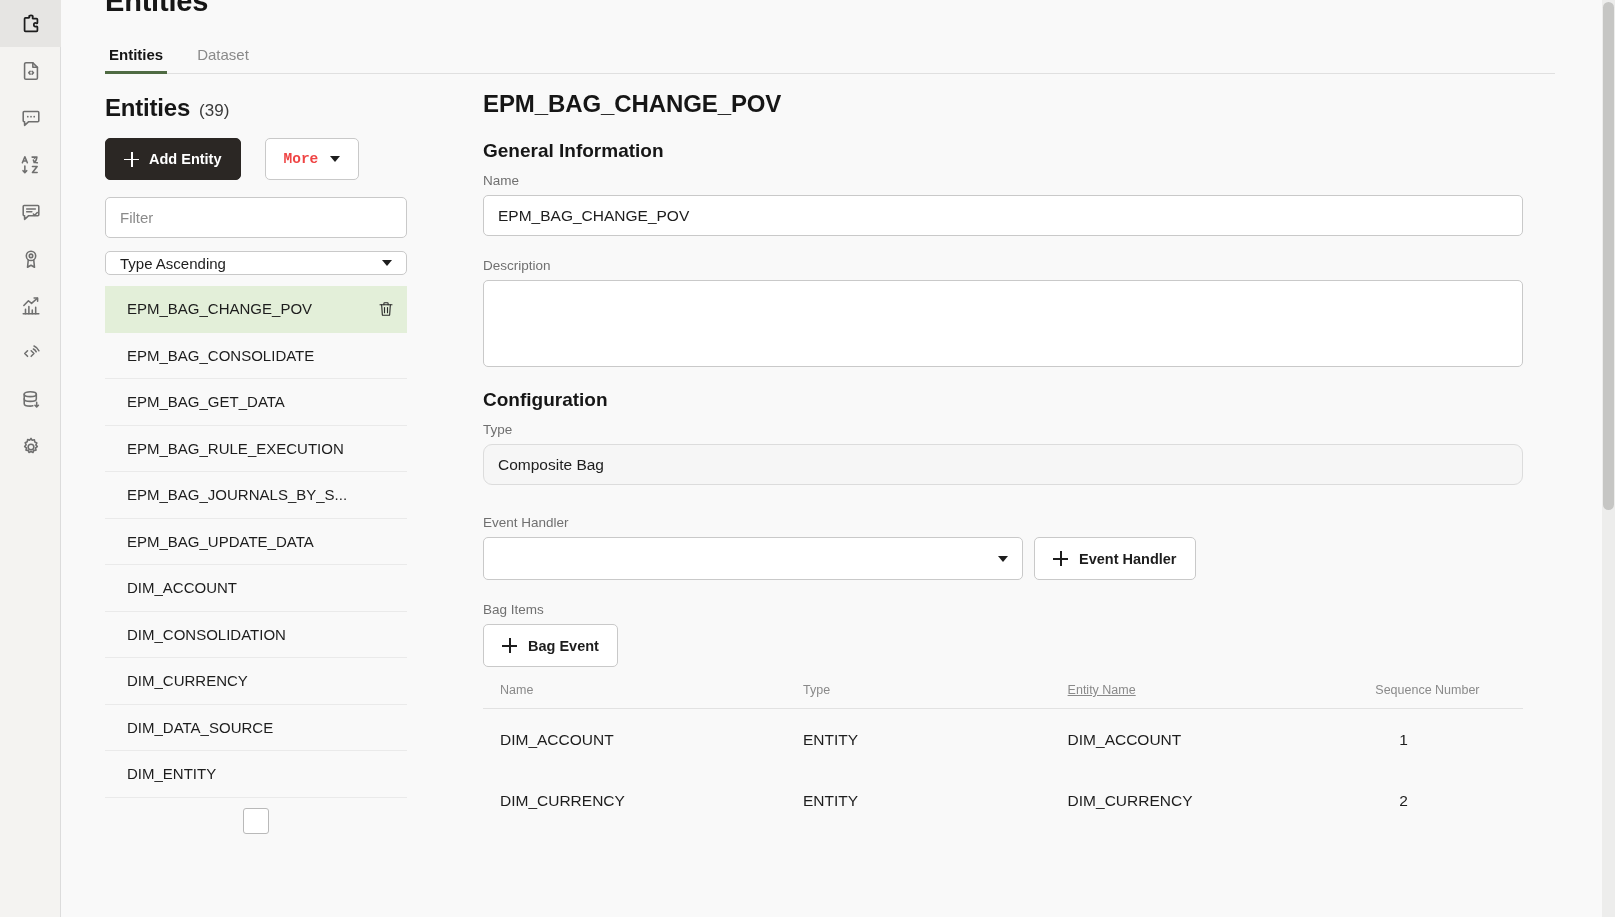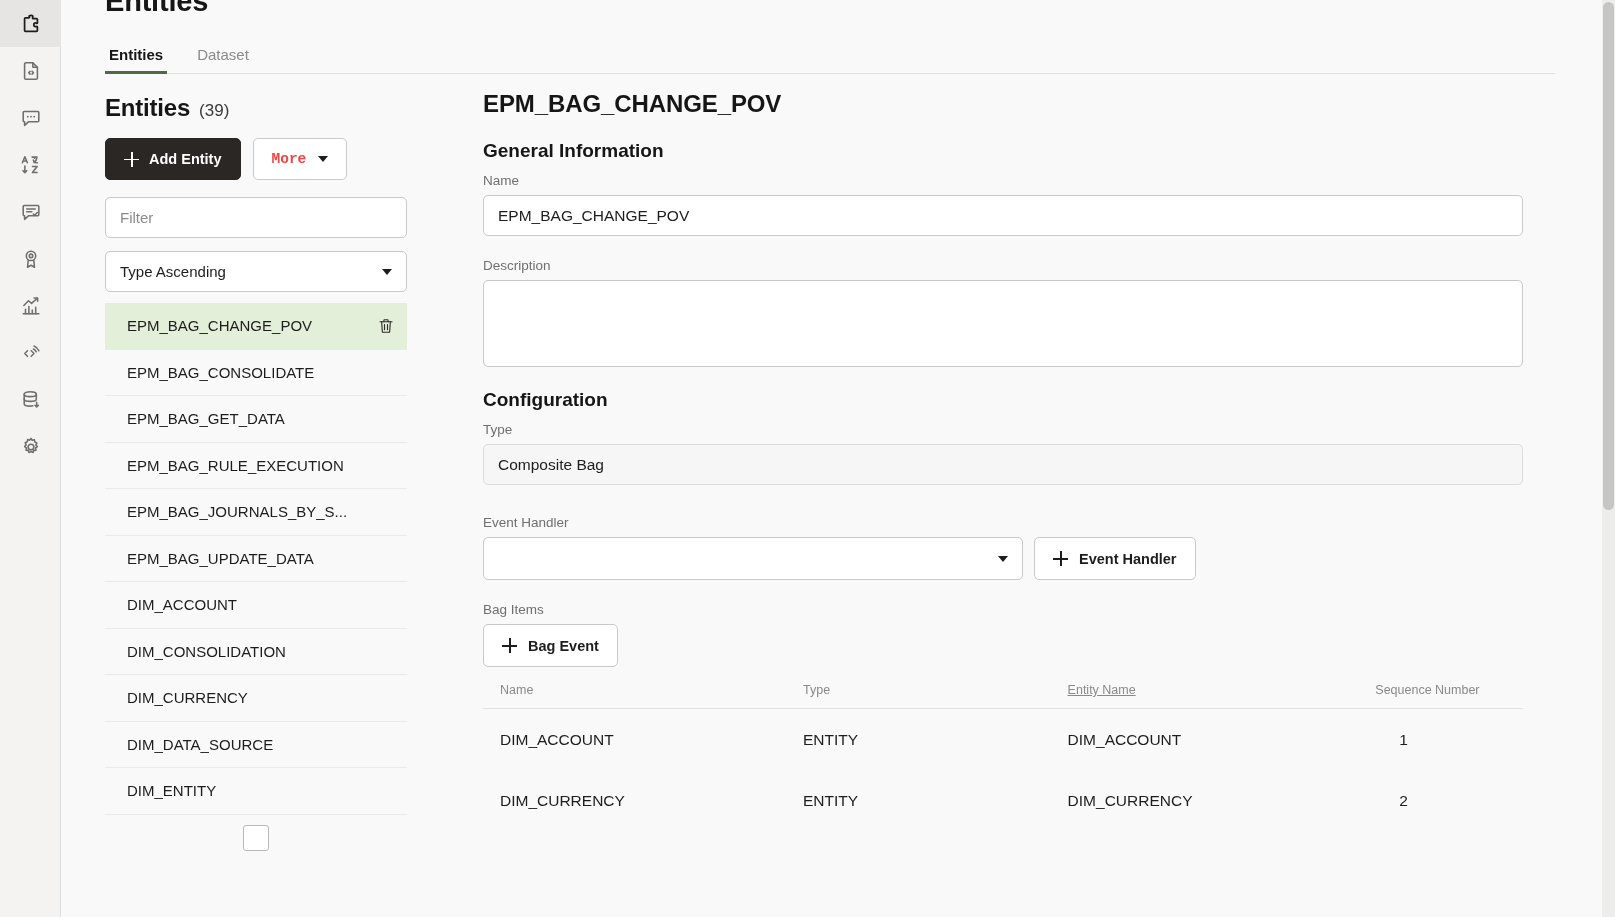--- a/index.html
+++ b/index.html
@@ -76,21 +76,21 @@
   }
   .list-head {
     display: flex; align-items: baseline; gap: 9px;
     margin: 0 0 16px 0; padding-top: 8px;
   }
   .list-head .h {
     font-size: 24px; font-weight: bold; color: #161616; letter-spacing: -0.2px;
   }
   .list-head .count { font-size: 17px; color: #3a3a3a; }
 
-  .btn-row { display: flex; gap: 12px; margin-bottom: 17px; }
+  .btn-row { display: flex; gap: 24px; margin-bottom: 17px; }
   .btn {
     display: inline-flex; align-items: center; justify-content: center; gap: 10px;
     height: 42px; border-radius: 5px; font-size: 14.5px; font-weight: bold;
     cursor: pointer; padding: 0 18px; white-space: nowrap;
   }
   .btn-primary { background: #2b2724; color: #fff; border: 1px solid #2b2724; }
   .btn-outline { background: #fff; color: #ef4444; border: 1px solid #c9c9c9; font-family: Liberation Mono, monospace; }
   .plus {
     display: inline-block; position: relative; width: 15px; height: 15px; flex: 0 0 15px;
   }
@@ -107,21 +107,21 @@
 
   .filter-input {
     width: 302px; height: 41px; border: 1px solid #c9c9c9; border-radius: 5px;
     background: #fff; padding: 16px 14px; font-size: 15px; color: #1d1d1d;
     font-family: "Liberation Sans", sans-serif; outline: none; display: block;
     margin-bottom: 13px;
   }
   .filter-input::placeholder { color: #8a8a8a; }
 
   .sort-select {
-    width: 302px; height: 41px; border: 1px solid #c9c9c9; border-radius: 5px;
+    width: 302px; height: 24px; border: 1px solid #c9c9c9; border-radius: 5px;
     background: #fff; padding: 0 14px; font-size: 15px; color: #1d1d1d;
     display: flex; align-items: center; justify-content: space-between; cursor: pointer;
     margin-bottom: 11px;
   }
 
   .entity-list { width: 302px; }
   .entity-row {
     height: 46.5px; display: flex; align-items: center; justify-content: space-between;
     padding: 0 12px 0 22px; border-bottom: 1px solid #eaeaea; cursor: pointer;
     font-size: 15px; color: #1d1d1d;
@@ -148,21 +148,21 @@
   }
   .section-h {
     font-size: 19px; font-weight: bold; color: #161616; margin: 0 0 11px 0;
   }
   .field-label { font-size: 13.5px; color: #707070; margin-bottom: 7px; }
   .text-input {
     width: 100%; height: 41px; border: 1px solid #c9c9c9; border-radius: 5px;
     background: #fff; padding: 0 14px; font-size: 15.5px; color: #1d1d1d;
     display: flex; align-items: center;
   }
-  .text-input.readonly { background: #f6f6f6; border-color: #dcdcdc; }
+  .text-input.readonly { background: #f6f6f6; border-color: #dcdcdc; border-radius: 9px; }
   .textarea {
     width: 100%; height: 87px; border: 1px solid #c9c9c9; border-radius: 5px;
     background: #fff;
   }
   .gap-22 { height: 22px; }
   .gap-30 { height: 30px; }
 
   .row-inline { display: flex; align-items: center; gap: 11px; }
   .select-box {
     width: 540px; height: 43px; border: 1px solid #c9c9c9; border-radius: 5px;

